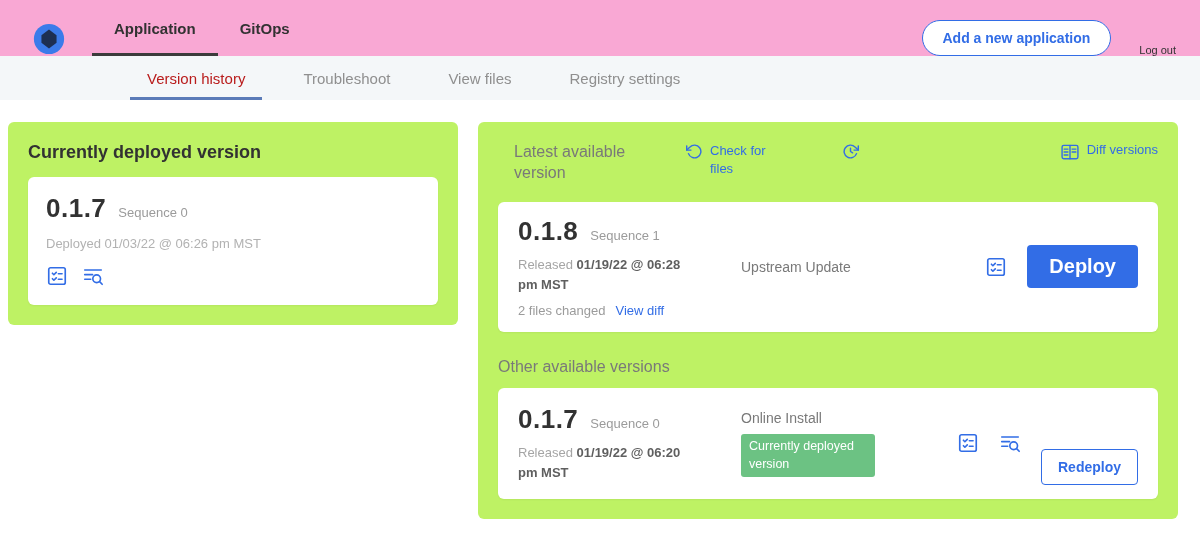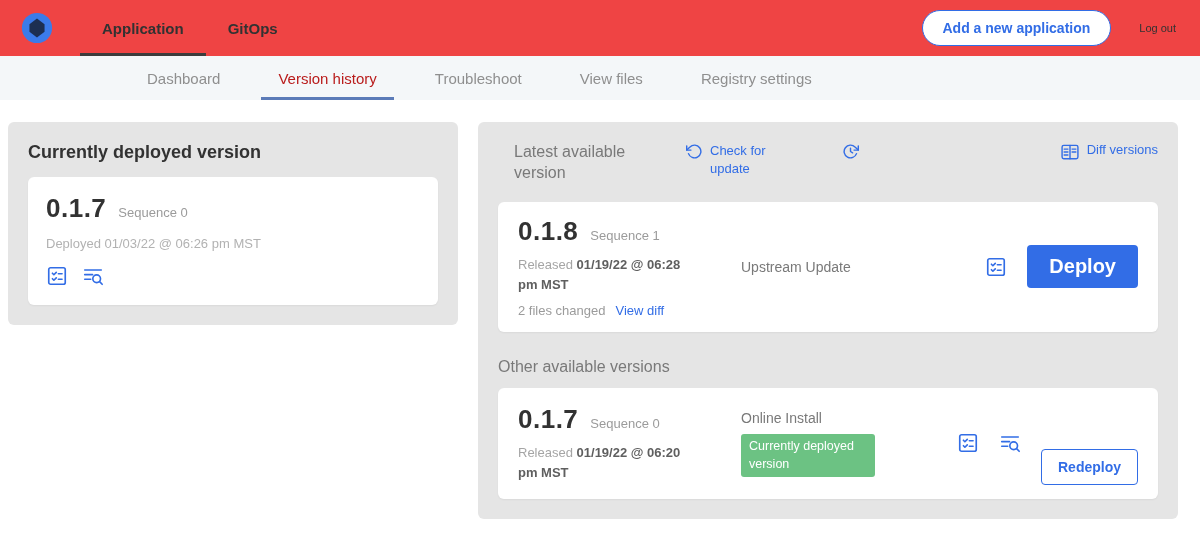--- a/index.html
+++ b/index.html
@@ -8,23 +8,23 @@
     font-family:"Liberation Sans", sans-serif;
     background:#ffffff;
     color:#323232;
     font-size:14px;
   }
 
   
   .navbar {
     height:56px;
     display:flex;
-    align-items:center;
-    padding:0 24px 0 20px;
-    background:#ef4444;
+    align-items:flex-end;
+    padding:0 24px 0 32px;
+    background:#f9a8d4;
   }
   .logo-wrap { width:34px; height:34px; margin-right:26px; cursor:pointer; flex-shrink:0; }
   .nav-tab {
     height:56px;
     display:flex; align-items:center;
     padding:0 22px;
     font-size:15px; font-weight:600; color:#323232;
     position:relative; cursor:pointer;
   }
   .nav-tab.active::after {
@@ -58,21 +58,21 @@
     position:relative; cursor:pointer; white-space:nowrap;
   }
   .subnav-item.active { color:#b91c1c; }
   .subnav-item.active::after {
     content:""; position:absolute; left:12px; right:12px; bottom:0;
     height:3px; background:#5b7bb8;
   }
 
   
   .main { display:flex; gap:20px; padding:22px 22px 0 8px; }
-  .panel { background:#e5e5e5; border-radius:6px; padding:20px; }
+  .panel { background:#bef264; border-radius:6px; padding:20px; }
   .left-panel { width:450px; flex-shrink:0; align-self:flex-start; }
   .right-panel { flex:1; min-width:0; }
 
   .panel-title { font-size:18px; font-weight:700; color:#323232; }
 
   .white-card {
     background:#fff; border-radius:6px;
     box-shadow:0 1px 2px rgba(0,0,0,0.05);
   }
 
@@ -153,23 +153,20 @@
     <span>Application</span>
   </div>
   <div class="nav-tab">
     <span>GitOps</span>
   </div>
   <button class="add-app-btn">Add a new application</button>
   <span class="logout">Log out</span>
 </div>
 
 <div class="subnav">
-  <div class="subnav-item">
-    <span>Dashboard</span>
-  </div>
   <div class="subnav-item active">
     <span>Version history</span>
   </div>
   <div class="subnav-item">
     <span>Troubleshoot</span>
   </div>
   <div class="subnav-item">
     <span>View files</span>
   </div>
   <div class="subnav-item">
@@ -215,21 +212,21 @@
     <div class="avail-header">
       <div class="avail-title">Latest available version</div>
 
       <div class="header-action ha-check">
         <span>
           <svg viewBox="0 0 24 24" fill="none" stroke="#326DE6" stroke-width="2" stroke-linecap="round" stroke-linejoin="round">
             <polyline points="1 4 1 10 7 10"></polyline>
             <path d="M3.51 15a9 9 0 1 0 2.13-9.36L1 10"></path>
           </svg>
         </span>
-        <span class="txt">Check for update</span>
+        <span class="txt">Check for files</span>
       </div>
 
       <div class="header-action ha-config">
         <span>
           <svg viewBox="0 0 24 24" fill="none" stroke="#326DE6" stroke-width="2" stroke-linecap="round" stroke-linejoin="round">
             <polyline points="23 4 23 10 17 10"></polyline>
             <path d="M20.49 15a9 9 0 1 1-2.12-9.36L23 10"></path>
             <polyline points="12 7.5 12 12 15 13.8"></polyline>
           </svg>
         </span>

